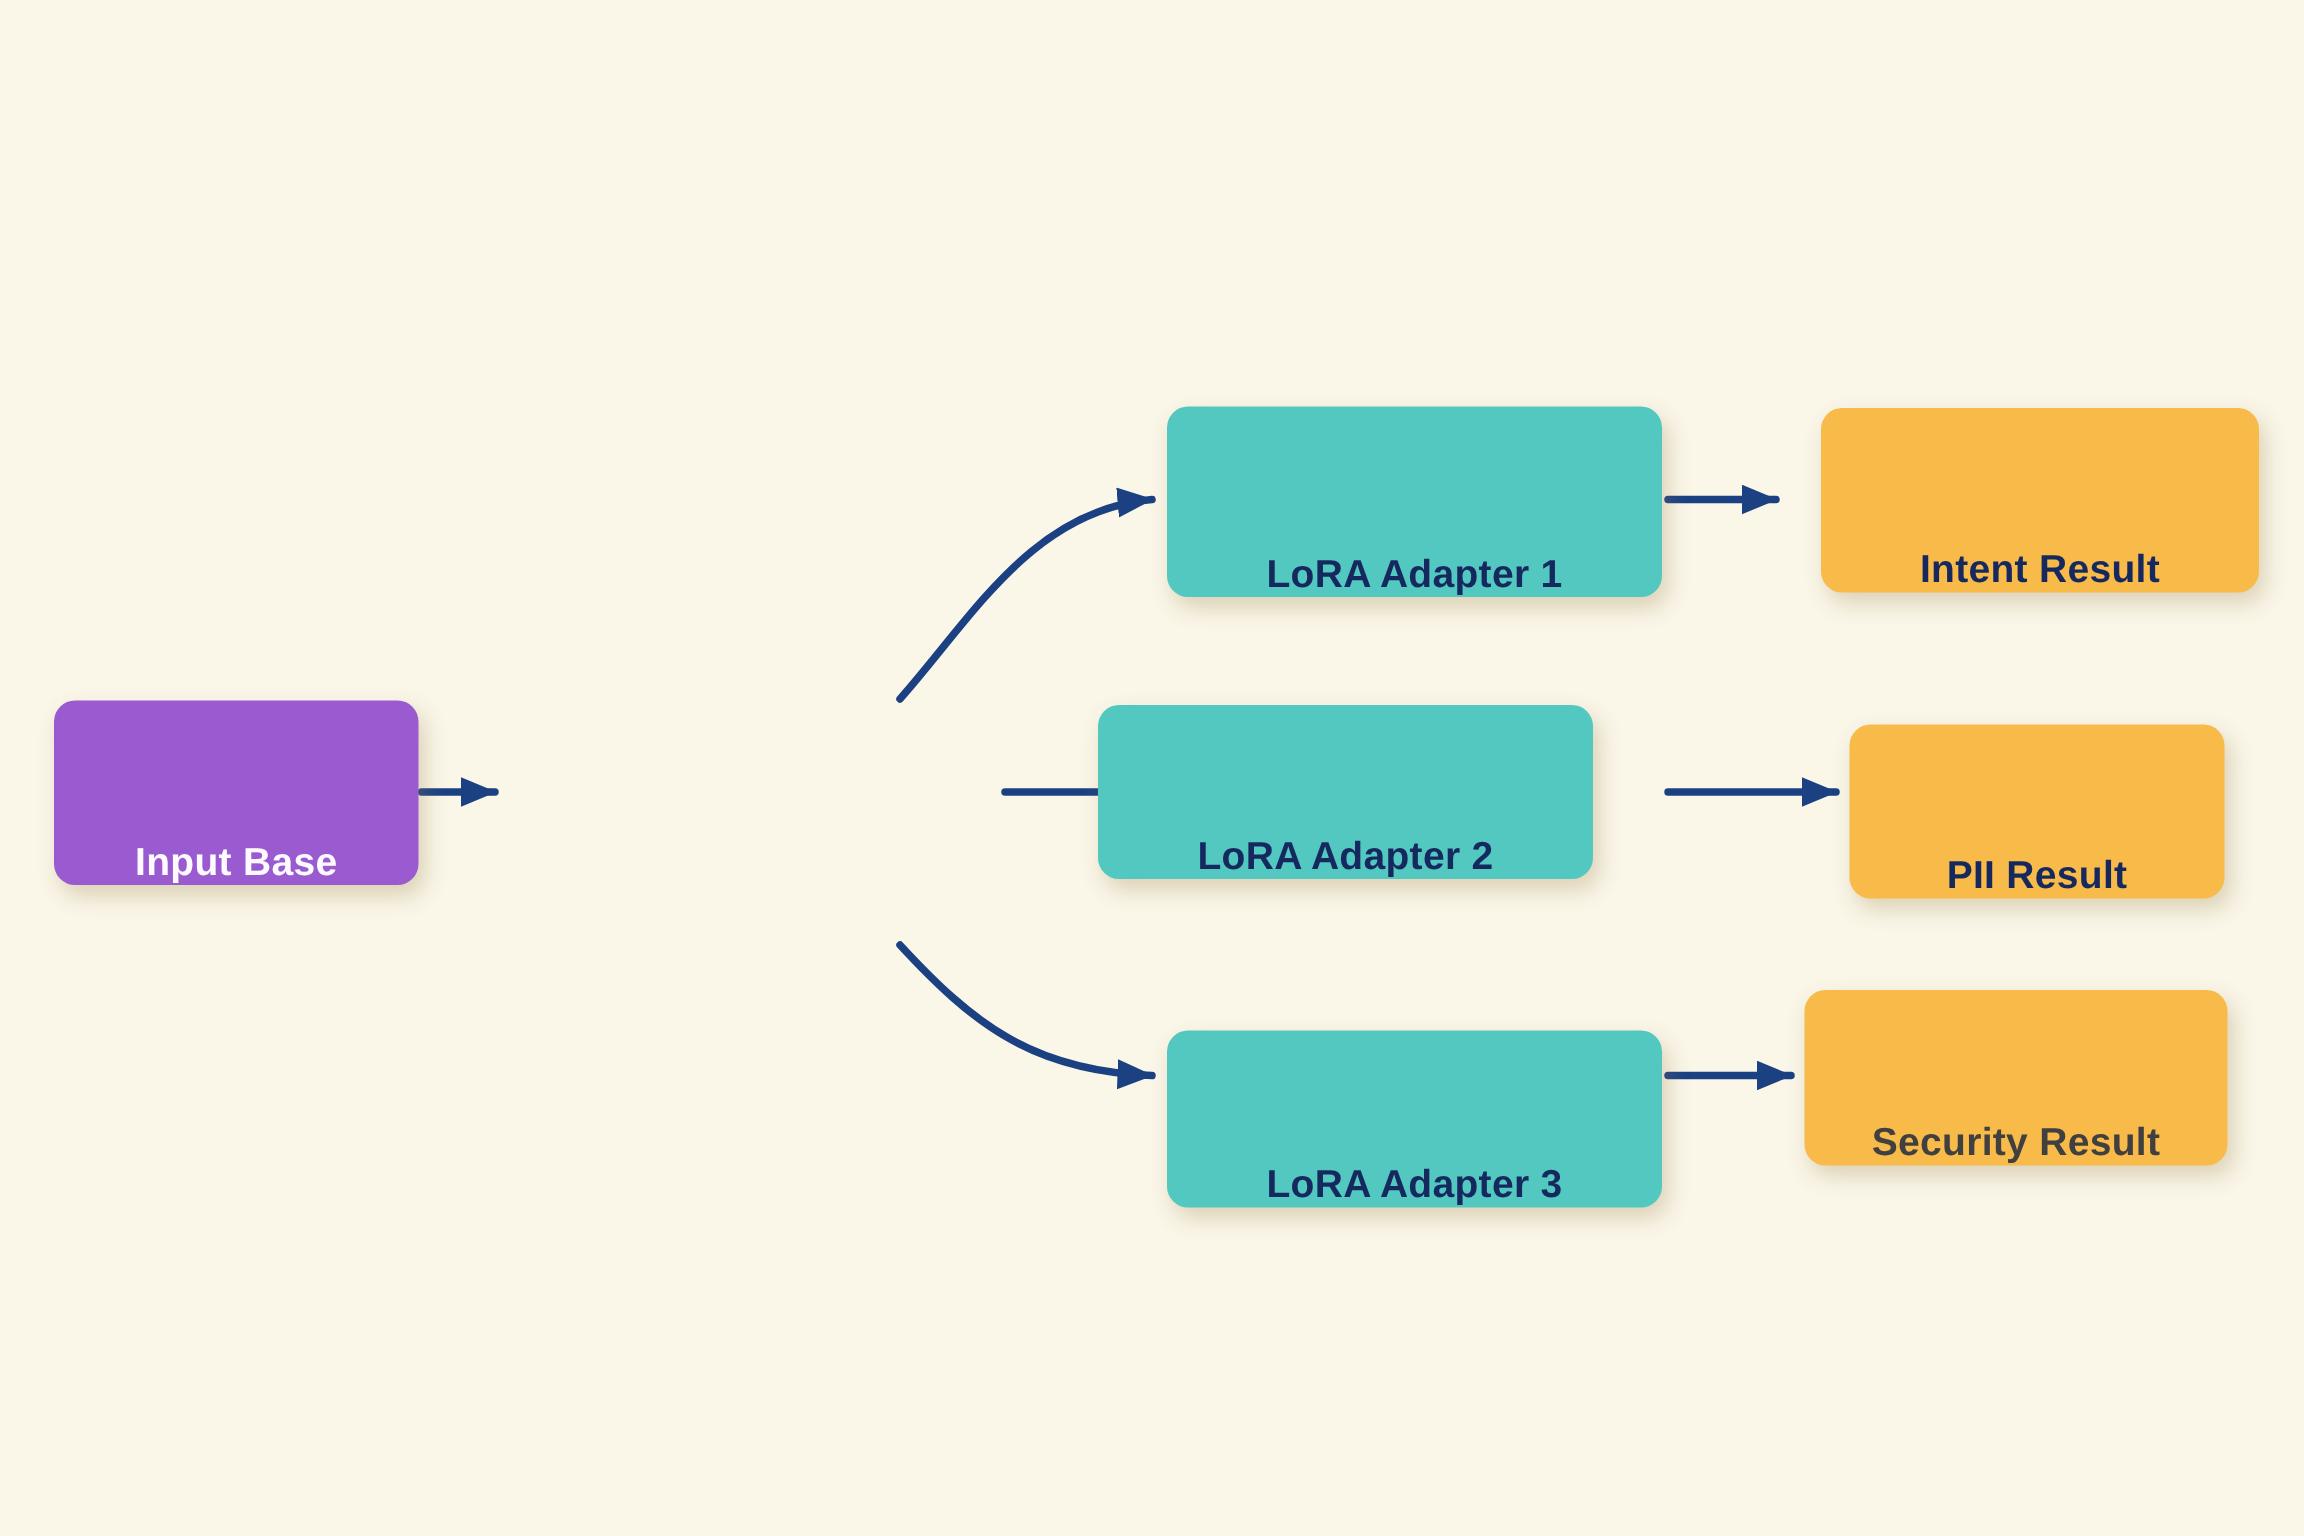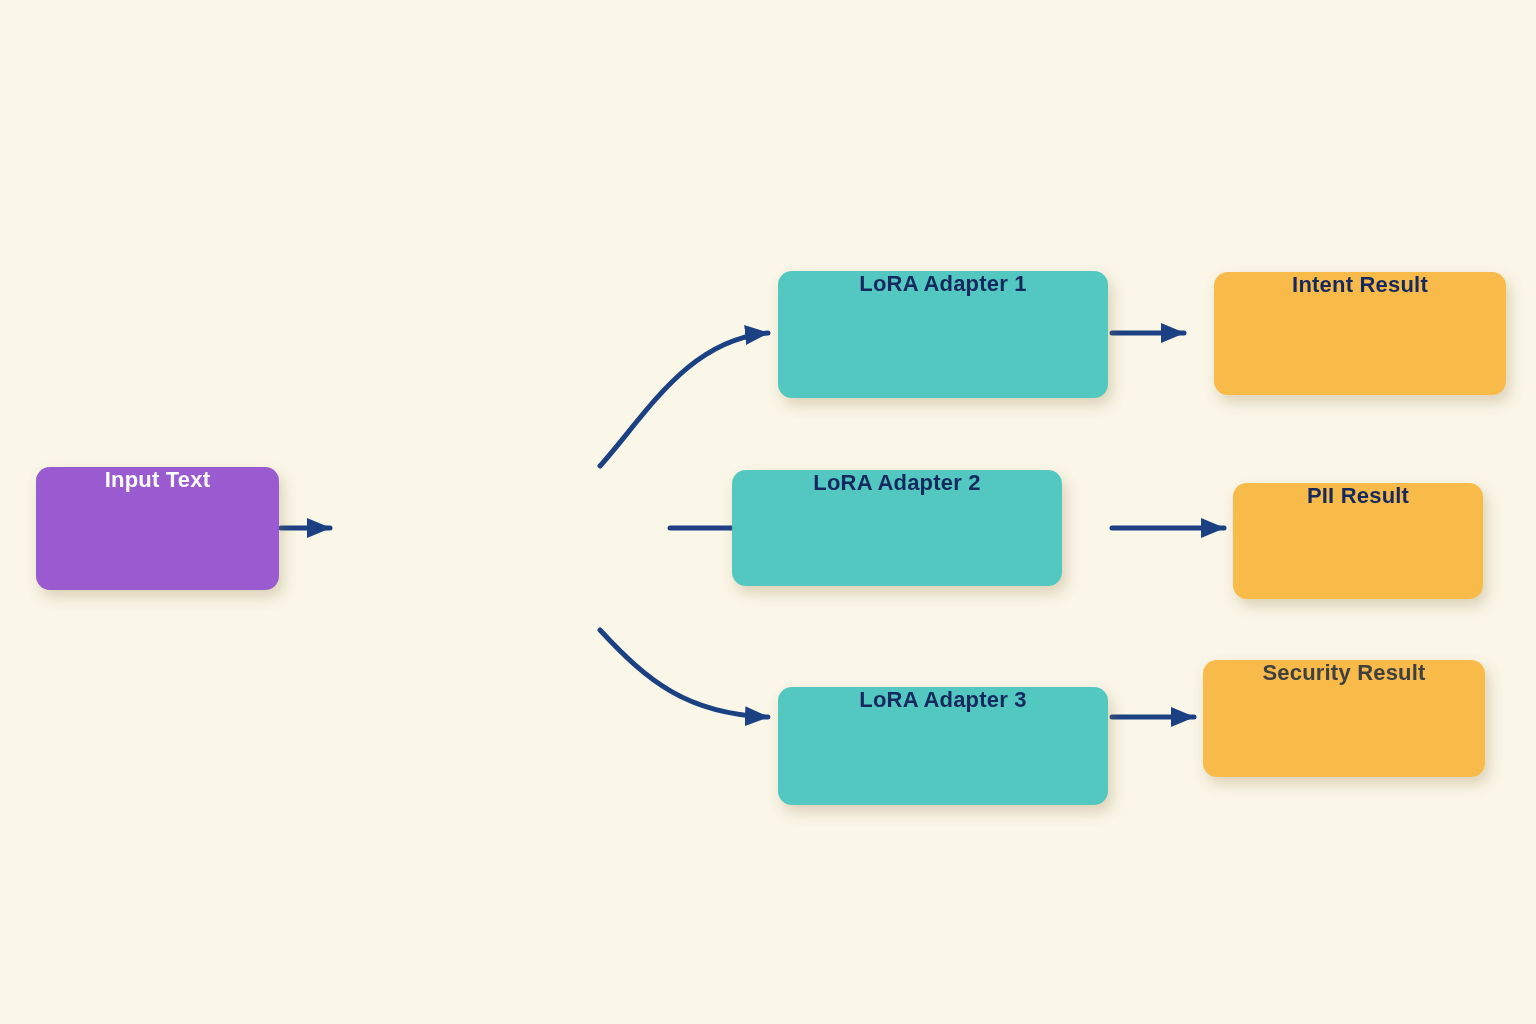--- a/index.html
+++ b/index.html
@@ -19,25 +19,25 @@
   svg.edges {
     position: absolute;
     left: 0; top: 0;
     width: 1536px;
     height: 1024px;
     pointer-events: none;
   }
   .node {
     position: absolute;
     display: flex;
-    align-items: flex-start;
+    align-items: flex-end;
     justify-content: center;
     border-radius: 14px;
     font-weight: 700;
-    font-size: 22px;
+    font-size: 26px;
     letter-spacing: 0.2px;
     box-shadow: 4px 7px 14px rgba(150, 125, 70, 0.30);
     box-sizing: border-box;
     text-align: center;
   }
   .node span { display: block; }
   #node-input    { left: 36px;   top: 467px; width: 243px; height: 123px; }
   #node-base     { left: 340px;  top: 468px; width: 328px; height: 160px;
                    border-radius: 16px; justify-content: flex-start;
                    padding-left: 43px; padding-right: 28px;
@@ -65,21 +65,21 @@
       <path d="M600,466 C648,412 688,340 768,333" marker-end="url(#arrowhead)"></path>
       <path d="M670,528 H766" marker-end="url(#arrowhead)"></path>
       <path d="M600,630 C648,682 688,714 768,717" marker-end="url(#arrowhead)"></path>
       <path d="M1112,333 H1184" marker-end="url(#arrowhead)"></path>
       <path d="M1112,528 H1224" marker-end="url(#arrowhead)"></path>
       <path d="M1112,717 H1194" marker-end="url(#arrowhead)"></path>
     </g>
   </svg>
 
   <div class="node" id="node-input" style="background: rgb(154, 91, 209); color: rgb(253, 251, 255);">
-    <span>Input Text</span>
+    <span>Input Base</span>
   </div>
 
 
   <div class="node" id="node-lora1" style="background: rgb(82, 200, 192); color: rgb(22, 41, 94);">
     <span>LoRA Adapter 1</span>
   </div>
 
   <div class="node" id="node-lora2" style="background: rgb(82, 200, 192); color: rgb(22, 41, 94);">
     <span>LoRA Adapter 2</span>
   </div>

